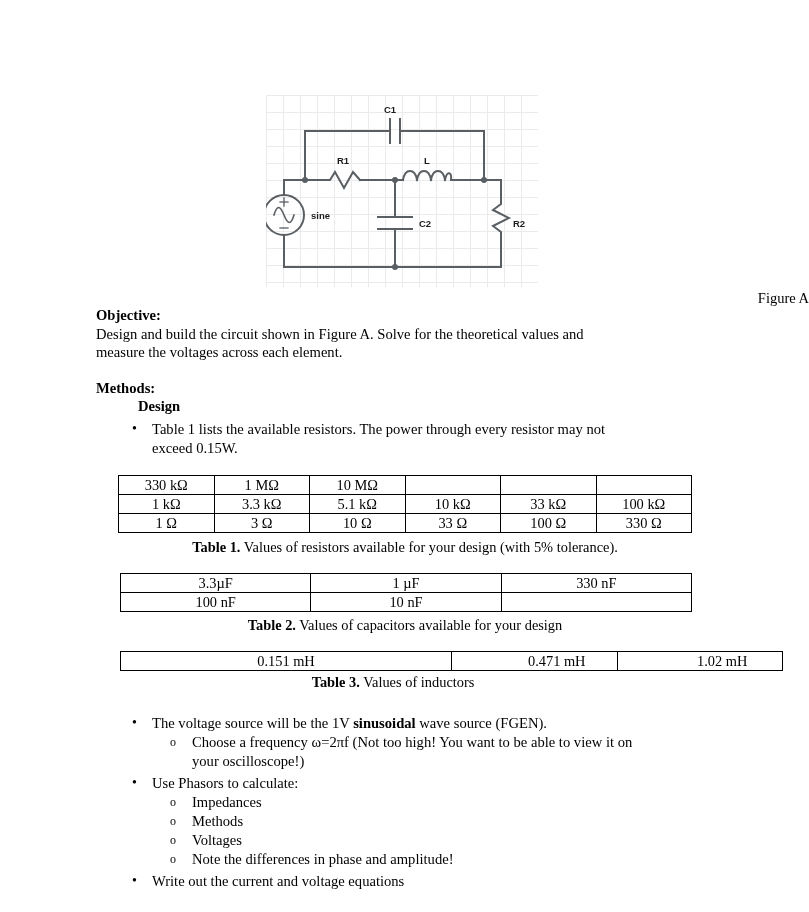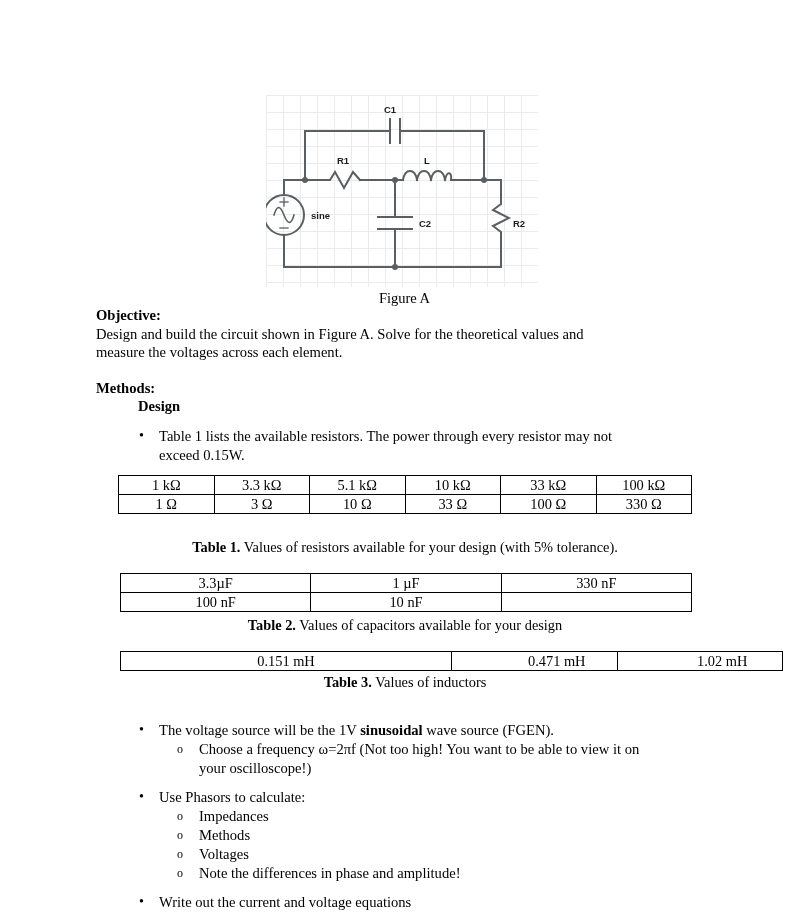--- a/index.html
+++ b/index.html
@@ -47,21 +47,21 @@
       linear-gradient(to bottom, #ebebeb 1px, transparent 1px);
     background-size: 17px 17px;
   }
   .circuit-svg { position: absolute; inset: 0; }
 
   .figure-caption {
     position: absolute;
     top: 290px;
     left: 0;
     width: 809px;
-    text-align: center;
+    text-align: right;
     font-size: 14.5px;
   }
 
   
   .body-text {
     position: absolute;
     left: 96px;
     top: 306px;
     width: 620px;
     font-size: 14.6px;
@@ -73,21 +73,21 @@
   .indent1 { margin-left: 42px; font-weight: bold; }
 
   ul.bul {
     margin: 0;
     padding: 0;
     list-style: none;
   }
   ul.bul > li {
     position: relative;
     padding-left: 52px;
-    margin: 11px;
+    margin: 4px;
   }
   ul.bul > li::before {
     content: "\2022";
     position: absolute;
     left: 32px;
     top: 0;
     font-size: 14px;
   }
   ul.sub {
     margin: 0;
@@ -135,21 +135,21 @@
 
   #table2-wrap { position: absolute; left: 120px; top: 573px; width: 664px; }
   #table2 { width: 572px; }
   #table2 td { width: 33.3333%; }
   #table2-caption { position: absolute; left: 118px; top: 616px; width: 574px; }
 
   #table3-wrap { position: absolute; left: 120px; top: 651px; width: 572px; }
   #table3 { width: 663px; }
   #table3 td.c-wide { width: 50%; }
   #table3 td.c-nar { width: 25%; padding-left: 47px; }
-  #table3-caption { position: absolute; left: 118px; top: 673px; width: 574px; }
+  #table3-caption { position: absolute; left: 106px; top: 673px; width: 574px; }
 
   
   .bottom-list {
     position: absolute;
     left: 96px;
     top: 710px;
     width: 640px;
     font-size: 14.6px;
     line-height: 18.8px;
   }
@@ -238,20 +238,28 @@
       <li>
         <span>Table 1 lists the available resistors. The power through every resistor may not</span><br>
         <span>exceed 0.15W.</span>
       </li>
     </ul>
   </div>
 
   <div id="table1-wrap">
     <table class="tbl" id="table1">
       <tbody>
+        <tr>
+          <td>330 kΩ</td>
+          <td>1 MΩ</td>
+          <td>10 MΩ</td>
+          <td></td>
+          <td></td>
+          <td></td>
+        </tr>
         <tr>
           <td>1 kΩ</td>
           <td>3.3 kΩ</td>
           <td>5.1 kΩ</td>
           <td>10 kΩ</td>
           <td>33 kΩ</td>
           <td>100 kΩ</td>
         </tr>
         <tr>
           <td>1 Ω</td>

